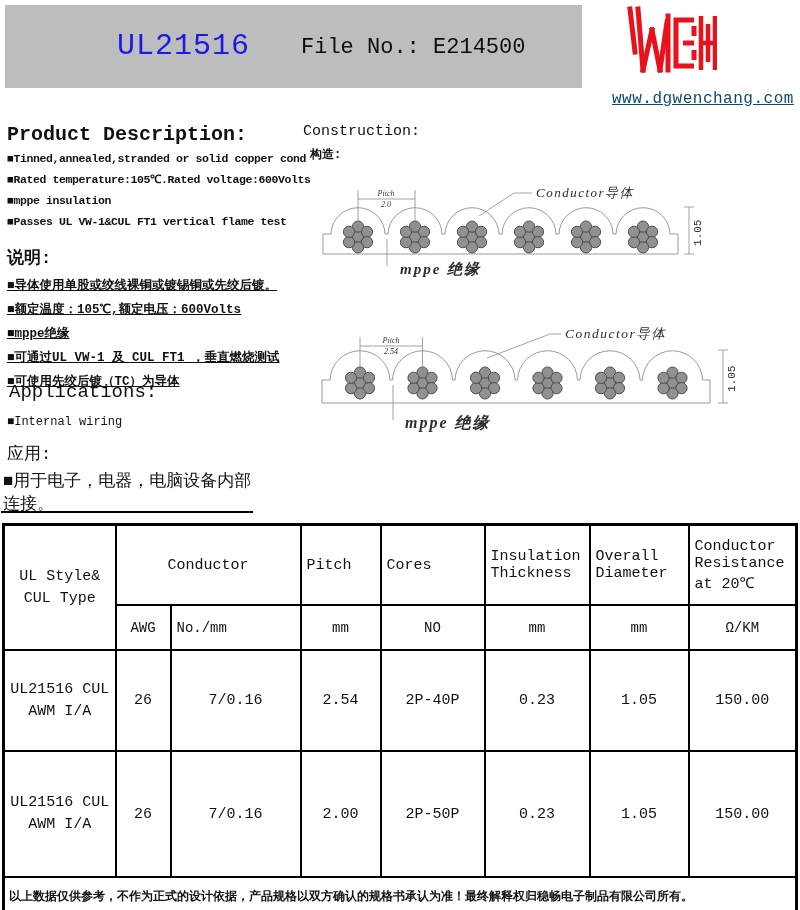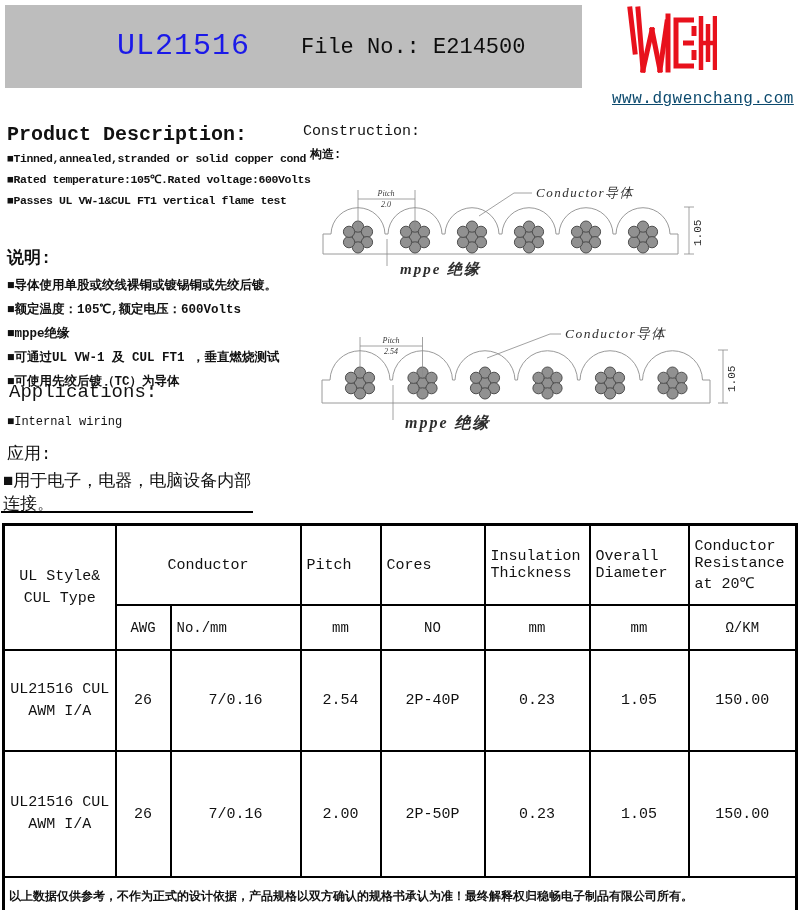--- a/index.html
+++ b/index.html
@@ -15,21 +15,21 @@
            text-decoration:underline;letter-spacing:0.5px;cursor:pointer;}
 
   
   .sec-head-en{position:absolute;font-size:20px;font-weight:bold;letter-spacing:0;}
   .pd-items{position:absolute;left:7px;top:148px;}
   .pd-items .li{font-size:11.5px;letter-spacing:-0.4px;height:21px;line-height:21px;white-space:nowrap;font-weight:bold;}
   .construction-head{position:absolute;left:303px;top:123px;font-size:15px;}
   .construction-cn{position:absolute;left:310px;top:146px;font-size:12px;font-weight:bold;}
   .shuoming-head{position:absolute;left:7px;top:246px;font-size:17px;font-weight:bold;}
   .cn-items{position:absolute;left:7px;top:274px;}
-  .cn-items .li{font-size:12.5px;font-weight:bold;height:24px;line-height:24px;white-space:nowrap;}
+  .cn-items .li{font-size:12.5px;font-weight:bold;height:24px;line-height:24px;white-space:nowrap;text-decoration:underline;}
   .apps-head{position:absolute;left:9px;top:381px;font-size:19px;}
   .apps-item{position:absolute;left:7px;top:415px;font-size:12px;}
   .yingyong-head{position:absolute;left:7px;top:442px;font-size:17px;}
   .yingyong-item{position:absolute;left:3px;top:470px;font-size:17px;line-height:23px;
                  white-space:pre-line;width:310px;}
   .apps-underline{position:absolute;left:1px;top:511px;width:252px;height:2px;background:#000;}
 
   
   .diagram1{position:absolute;left:318px;top:182px;}
   .diagram2{position:absolute;left:315px;top:326px;}
@@ -87,20 +87,21 @@
       <line x1="79" y1="39" x2="93" y2="39"></line>
     </g>
   </svg>
 
   <div class="website">www.dgwenchang.com</div>
 
   <div class="sec-head-en" style="left:7px;top:123px;">Product Description:</div>
   <div class="pd-items">
     <div class="li">■Tinned,annealed,stranded or solid copper cond</div>
     <div class="li">■Rated temperature:105℃.Rated voltage:600Volts</div>
+    <div class="li">■mppe insulation</div>
     <div class="li">■Passes UL VW-1&amp;CUL FT1 vertical flame test</div>
   </div>
 
   <div class="construction-head">Construction:</div>
   <div class="construction-cn">构造:</div>
 
   <div class="shuoming-head">说明:</div>
   <div class="cn-items">
     <div class="li">■导体使用单股或绞线裸铜或镀锡铜或先绞后镀。</div>
     <div class="li">■额定温度：105℃,额定电压：600Volts</div>

